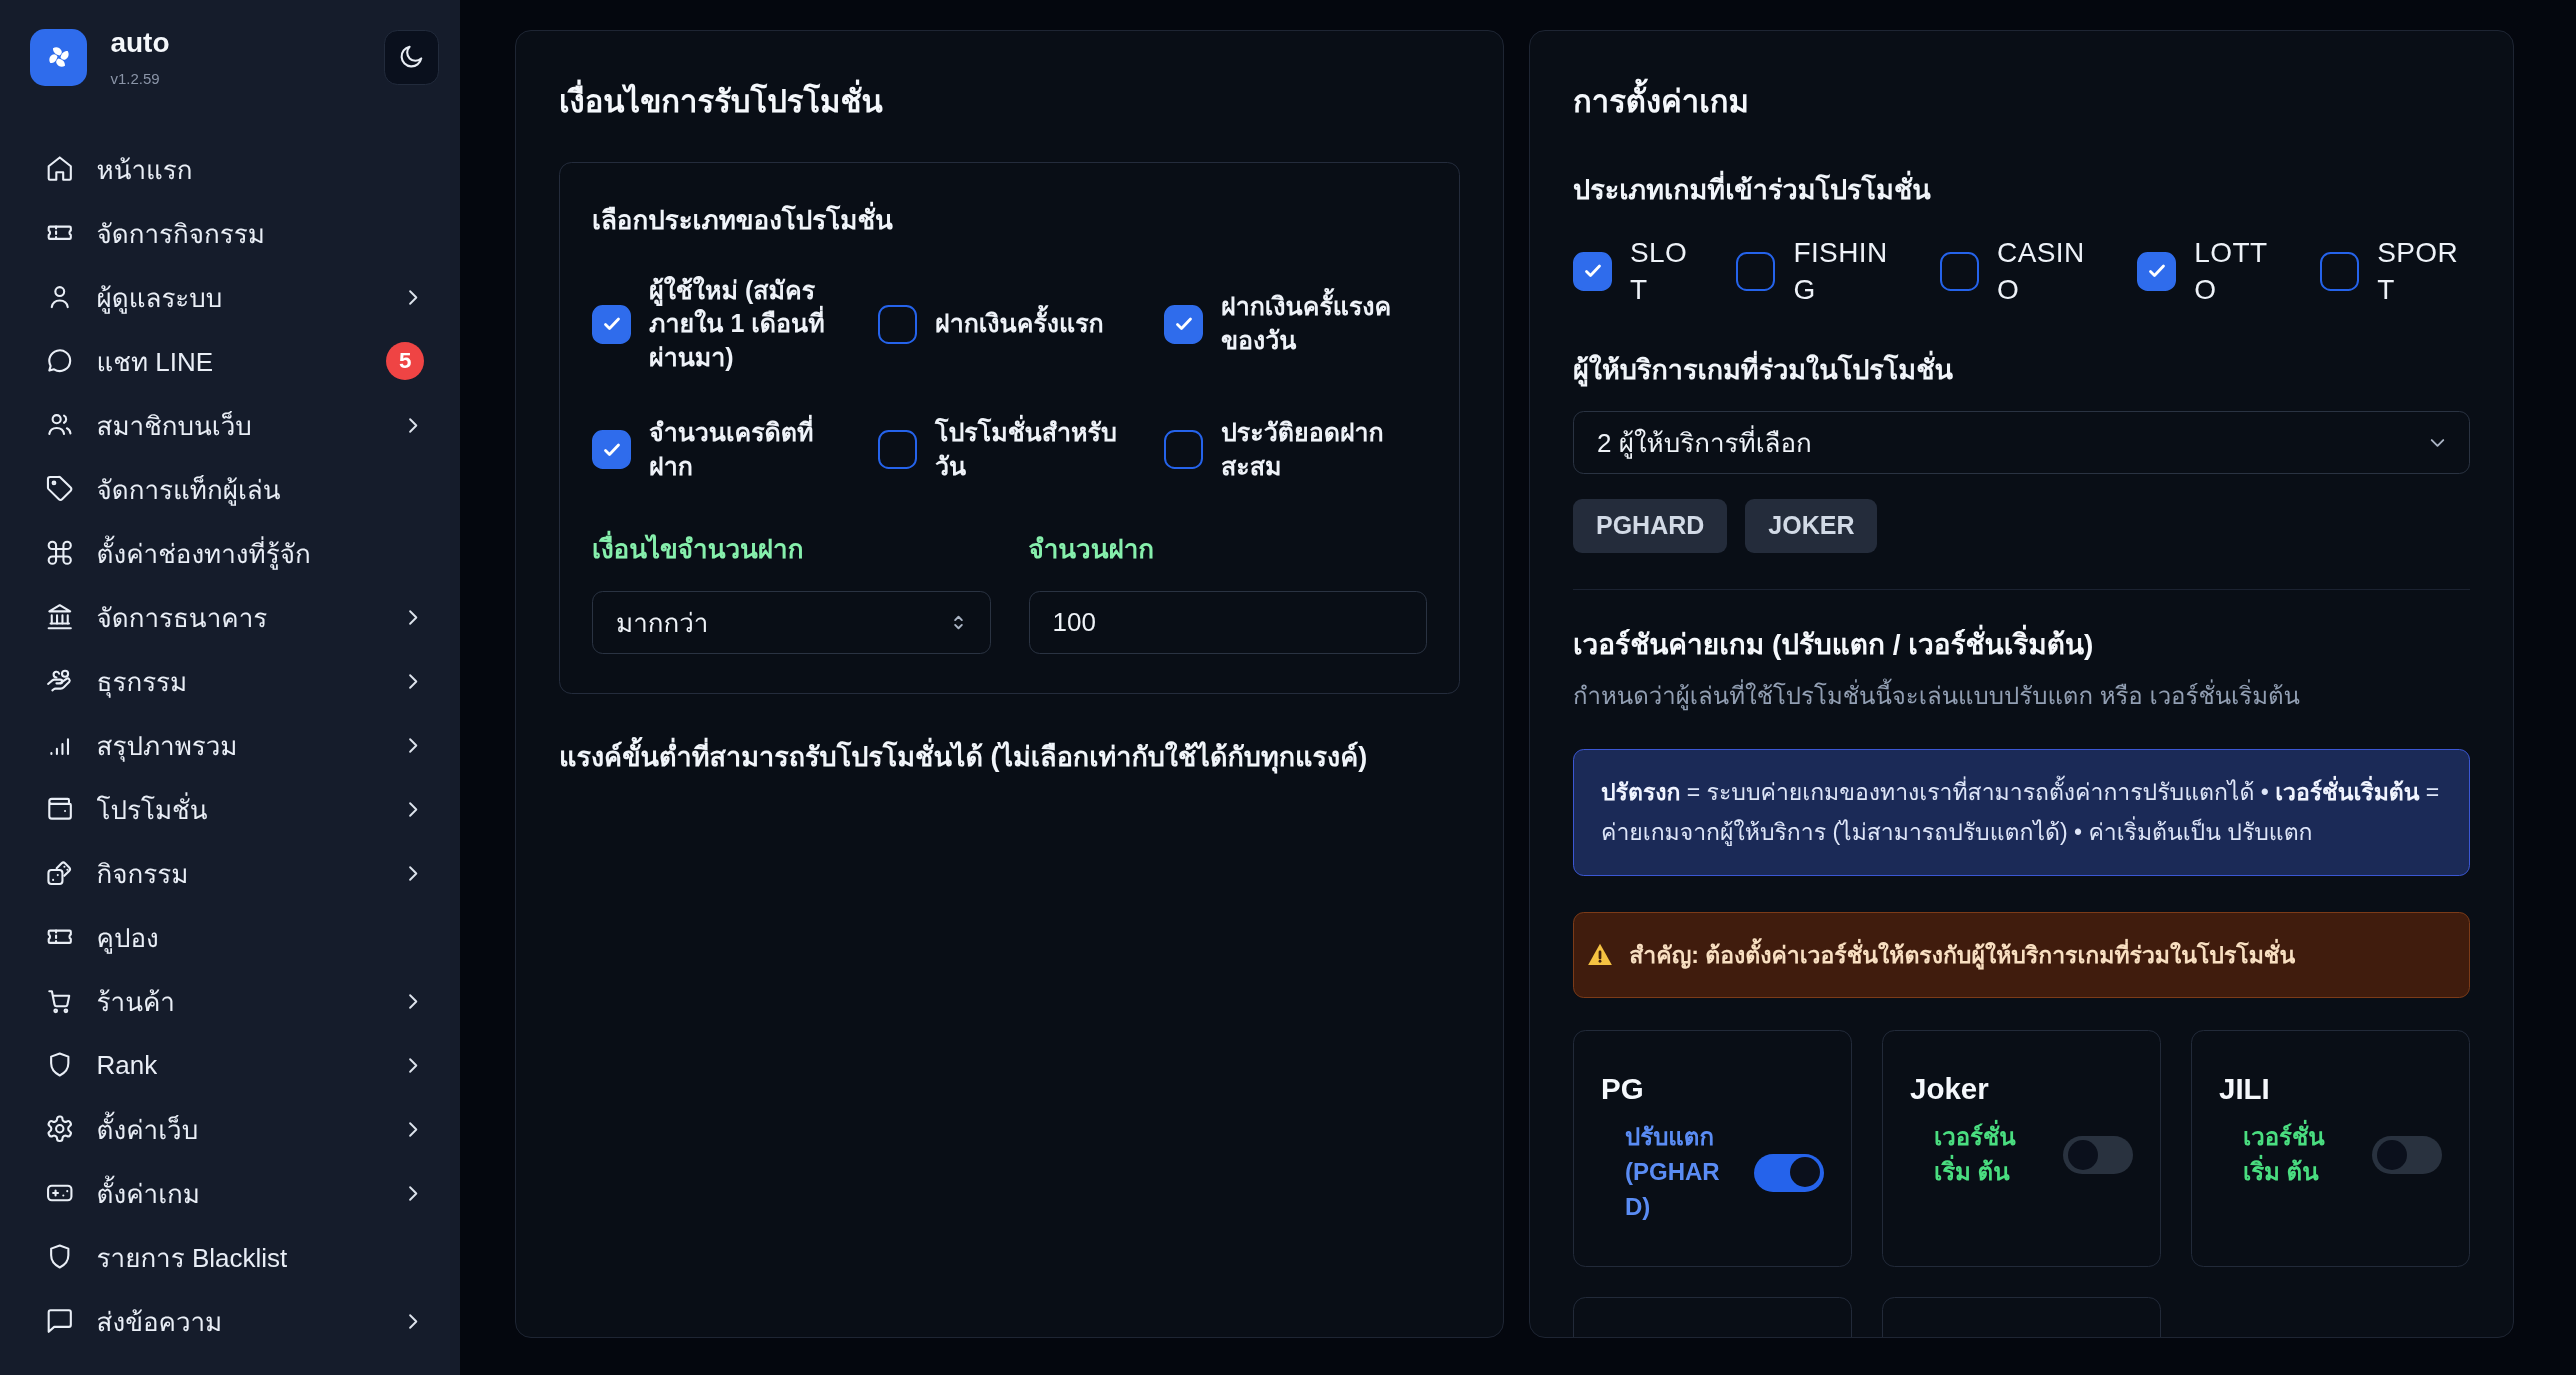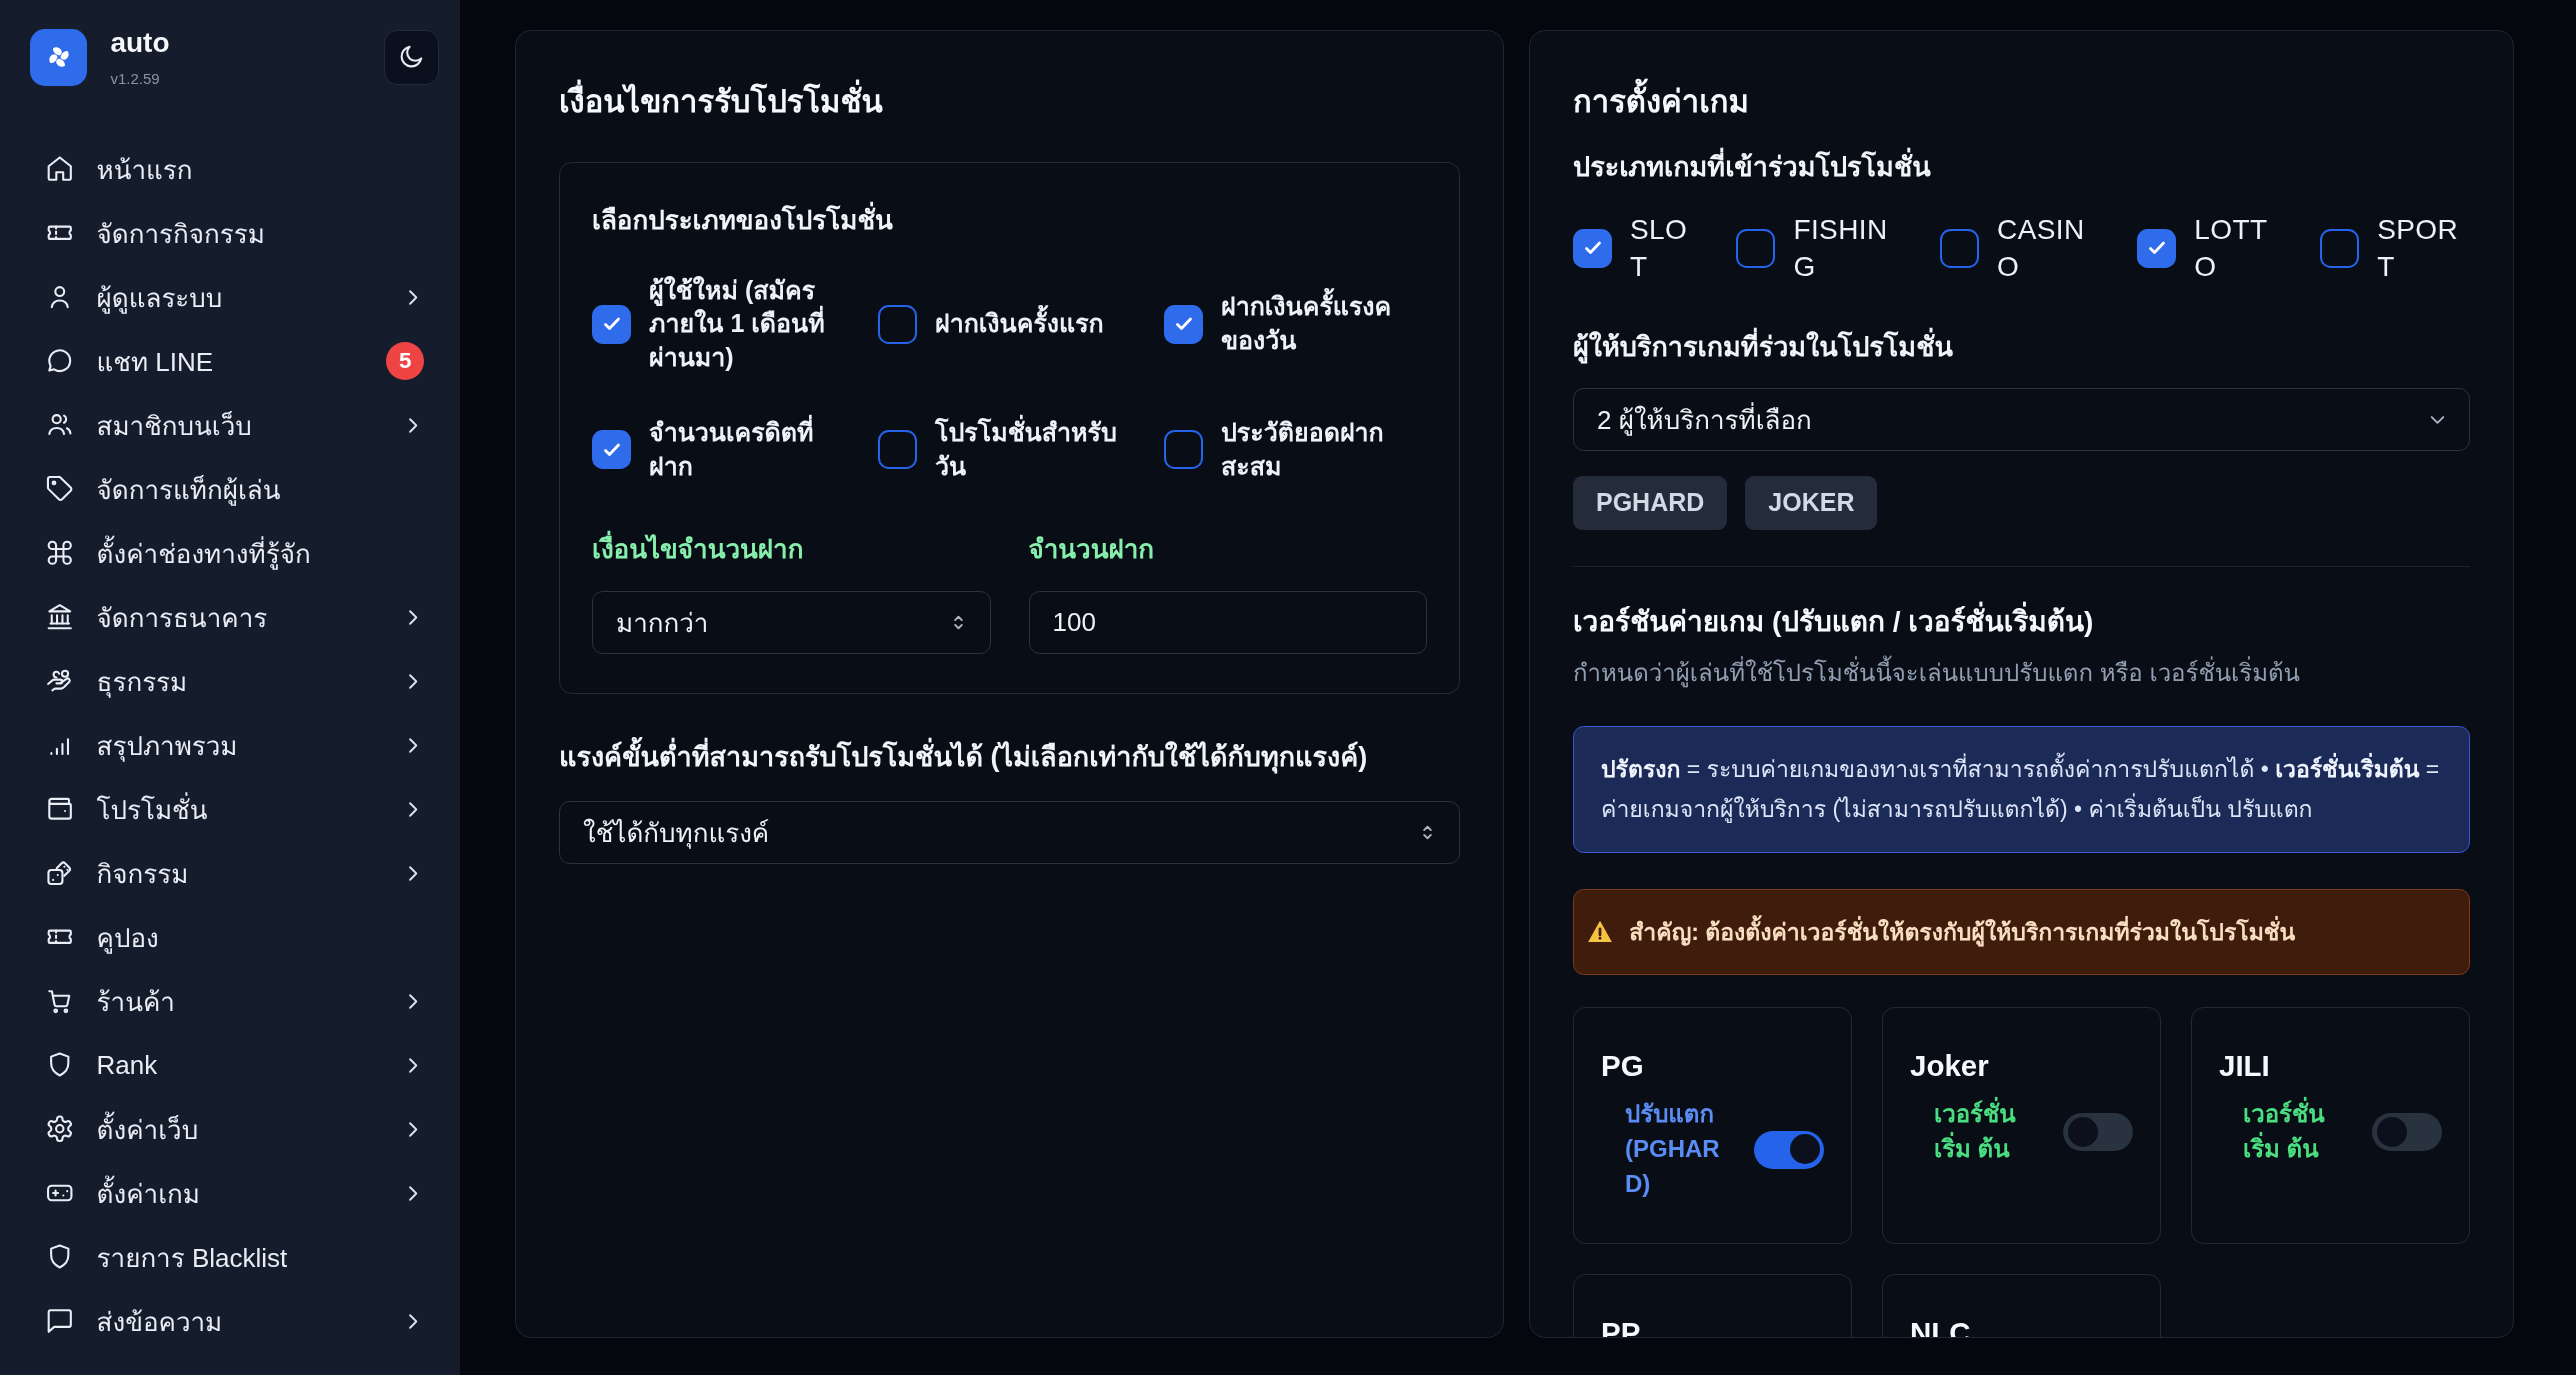--- a/index.html
+++ b/index.html
@@ -87,21 +87,21 @@
     font-size:26px; color:#eef2f7; position:relative; cursor:pointer;
   }
   .select .sel-caret { position:absolute; right:19.7px; color:#aab4c4; }
   .select .sel-caret svg { width:23px; height:23px; }
   .text-input { cursor:text; font-family:inherit; outline:none; }
   .rank-label { margin-top:41px; font-size:27px; font-weight:700; color:#f1f5fa; }
   .rank-select { margin-top:23px; }
 
   
   .sec-label { font-size:27px; font-weight:700; color:#f1f5fa; }
-  .mt-28 { margin-top:19px;font-family:Liberation Serif, serif; } .mt-44 { margin-top:39px; }
+  .mt-28 { margin-top:42px;font-family:Liberation Serif, serif; } .mt-44 { margin-top:39px; }
   .gametype-row { margin-top:23px; display:flex; gap:36px; align-items:center; }
   .gametype-row .check-opt .opt-label { font-size:28px; font-weight:500; letter-spacing:0.4px; }
   .provider-select { margin-top:19.7px; }
   .chips-row { margin-top:25px; display:flex; gap:18px; }
   .chip {
     background:#242c3b; color:#d2dae6; font-size:25px; font-weight:600;
     padding:12.5px 23px; border-radius:9px; cursor:pointer;
   }
   .divider { margin-top:36px; border-top:0.9px solid #1b2231; }
   .ver-title { margin-top:32px; font-size:28px; font-weight:700; color:#f5f8fc; }
@@ -489,29 +489,20 @@
           </div>
         </div>
         <div>
           <div class="field-label">จำนวนฝาก</div>
           <input class="text-input" type="text" value="100" style="">
         </div>
       </div>
     </div>
 
     <div class="rank-label">แรงค์ขั้นต่ำที่สามารถรับโปรโมชั่นได้ (ไม่เลือกเท่ากับใช้ได้กับทุกแรงค์)</div>
-    <div class="select rank-select">
-      <span>ใช้ได้กับทุกแรงค์</span>
-      <span class="sel-caret">
-        <svg viewBox="0 0 24 24" fill="none" stroke="currentColor" stroke-width="2" stroke-linecap="round" stroke-linejoin="round">
-            <path d="m8.5 9.5 3.5-3.5 3.5 3.5"></path>
-            <path d="m8.5 14.5 3.5 3.5 3.5-3.5"></path>
-          </svg>
-      </span>
-    </div>
   </section>
 
   <section class="card right">
     <h2 class="card-title">การตั้งค่าเกม</h2>
 
     <div class="sec-label mt-28">ประเภทเกมที่เข้าร่วมโปรโมชั่น</div>
     <div class="gametype-row">
         <div class="check-opt">
       <span class="cb checked">
         <svg viewBox="0 0 24 24" fill="none">

